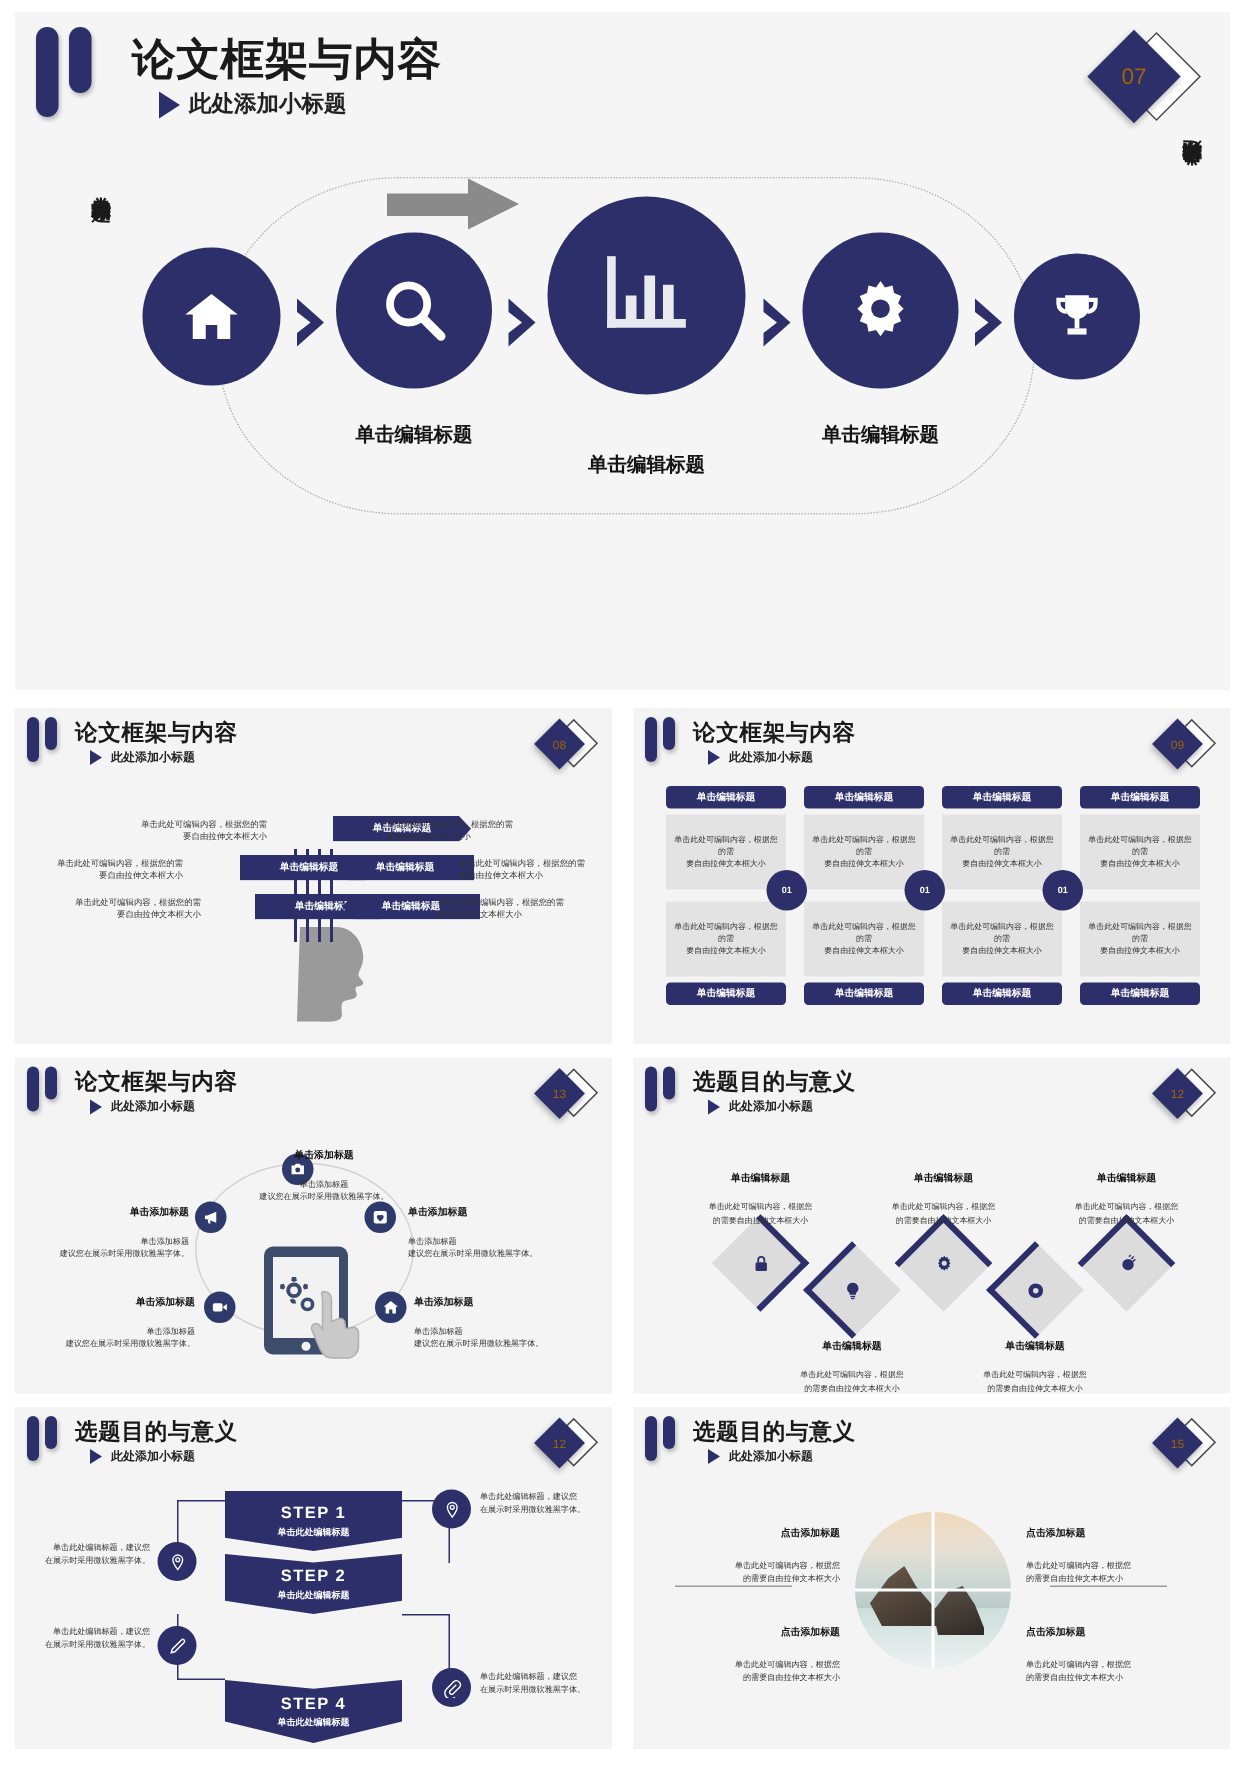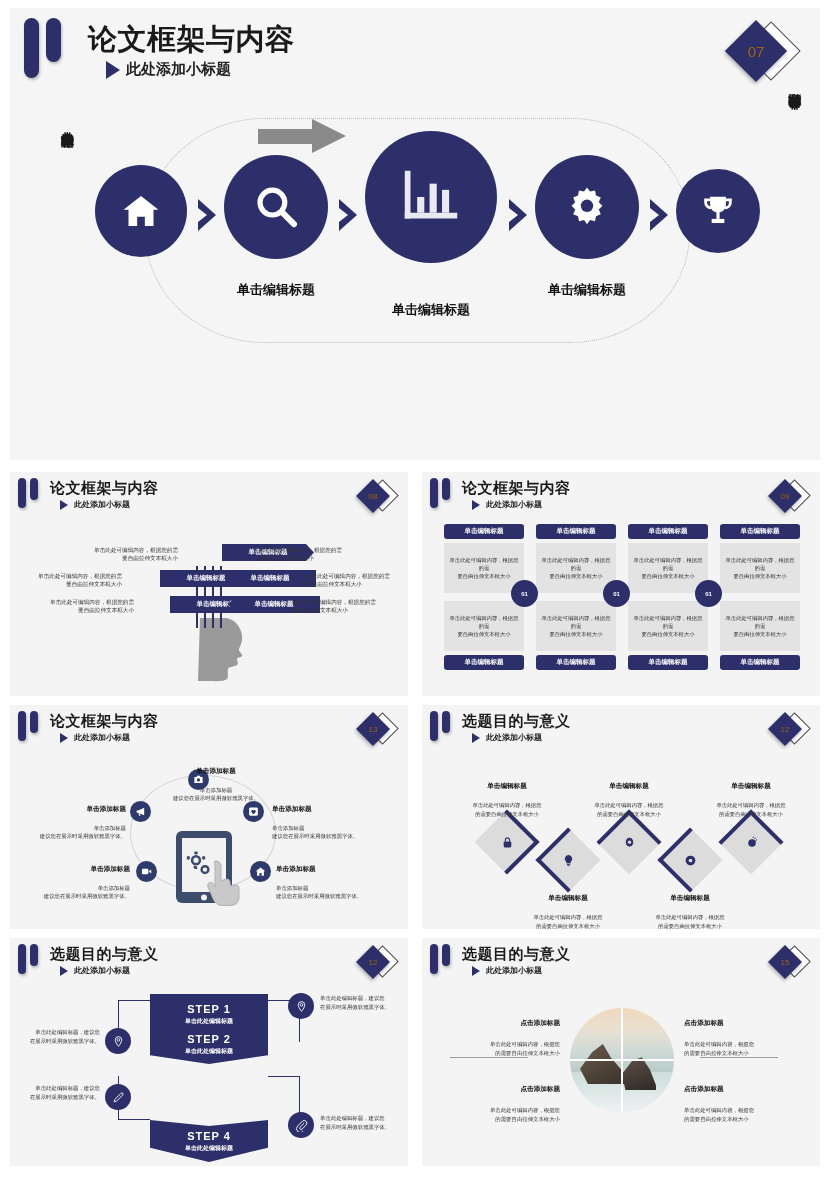--- a/index.html
+++ b/index.html
@@ -552,21 +552,21 @@
 
       <div class="lead" style="left:108px; top:16px; width:32px; border-width:1px 0 0 1px; height:42px;"></div>
       <div class="lead" style="left:258px; top:16px; width:32px; border-width:1px 1px 0 0; height:42px;"></div>
       <div class="lead" style="left:258px; top:92px; width:32px; border-width:1px 1px 0 0; height:44px;"></div>
       <div class="lead" style="left:108px; top:92px; width:32px; border-width:0 0 1px 1px; height:44px;"></div>
 
       <div class="step" style="top:10px;  height:40px; clip-path:polygon(0 0,100% 0,100% 78%,50% 100%,0 78%);">
         <div class="n">STEP 1</div>
         <div class="s">单击此处编辑标题</div>
       </div>
-      <div class="step" style="top:40px;  height:40px; clip-path:polygon(0 0,50% 14%,100% 0,100% 78%,50% 100%,0 78%);justify-content:center;">
+      <div class="step" style="top:52px;  height:40px; clip-path:polygon(0 0,50% 14%,100% 0,100% 78%,50% 100%,0 78%);justify-content:center;">
         <div class="n">STEP 2</div>
         <div class="s">单击此处编辑标题</div>
       </div>
       <div class="step" style="top:136px; height:42px; clip-path:polygon(0 0,50% 14%,100% 0,100% 66%,50% 100%,0 66%);">
         <div class="n">STEP 4</div>
         <div class="s">单击此处编辑标题</div>
       </div>
 
       <div class="s12-ic" style="left:95px; top:44px;">
         <svg width="13" height="13" viewBox="0 0 24 24">

